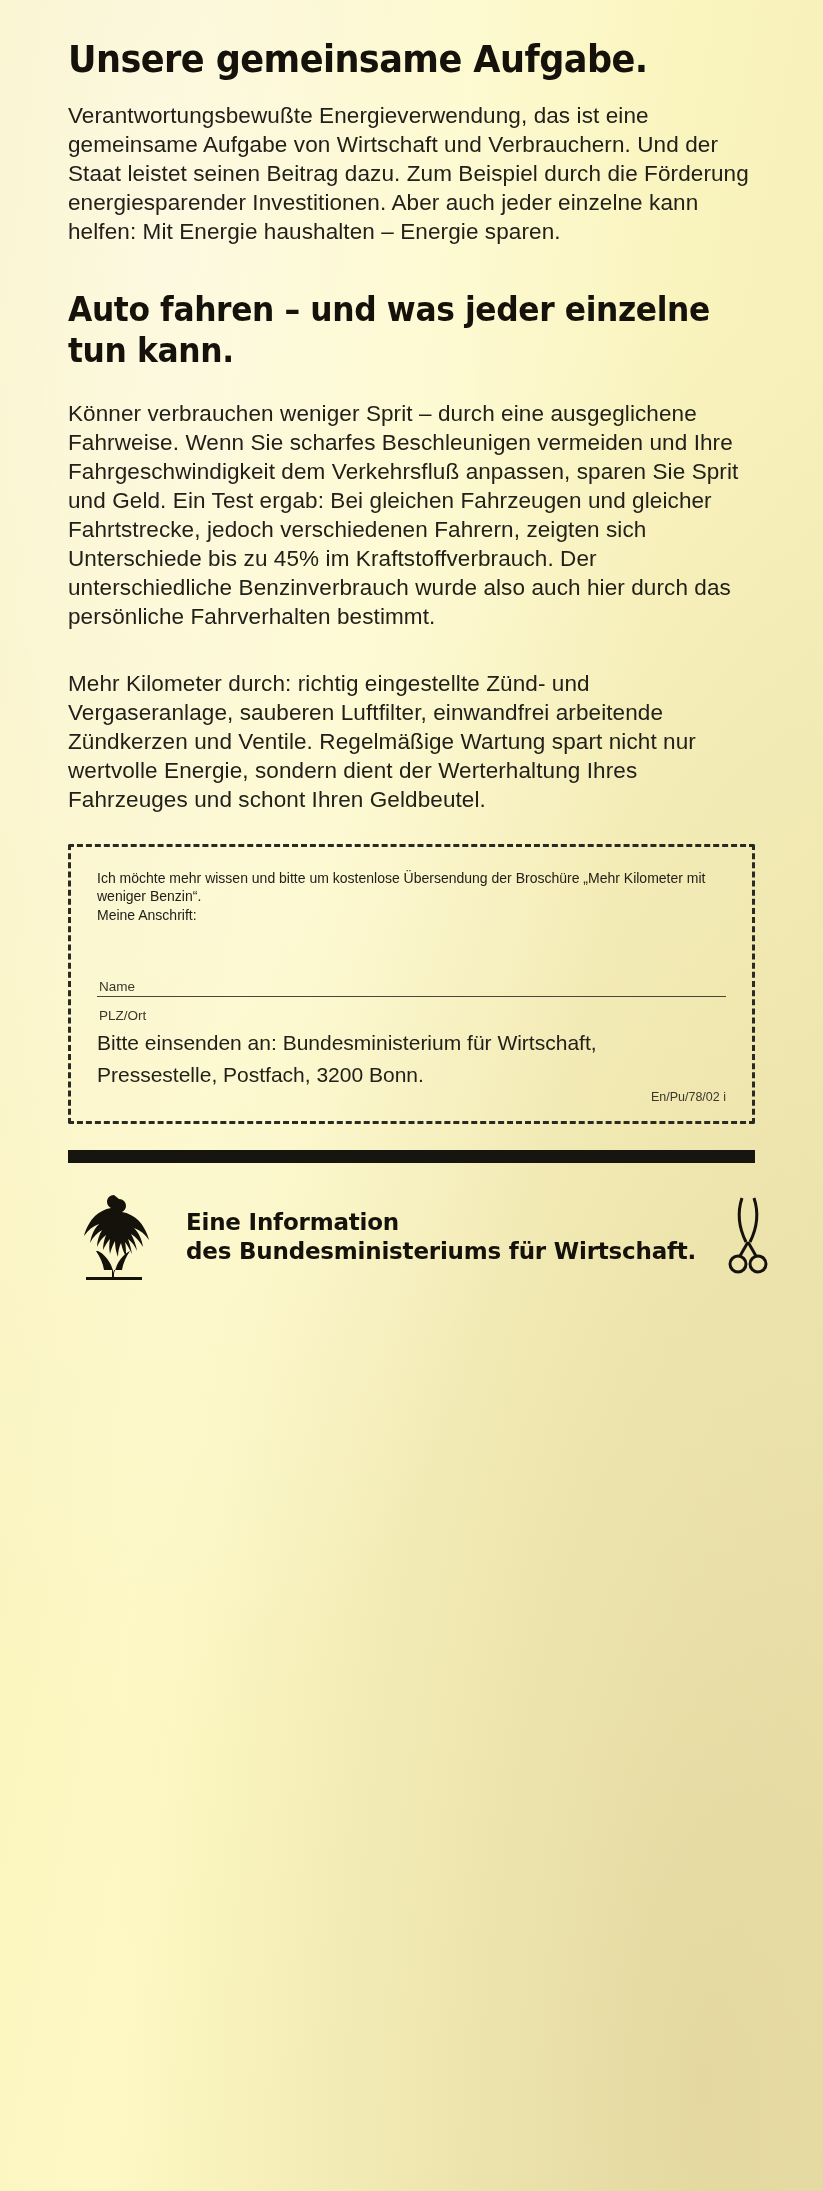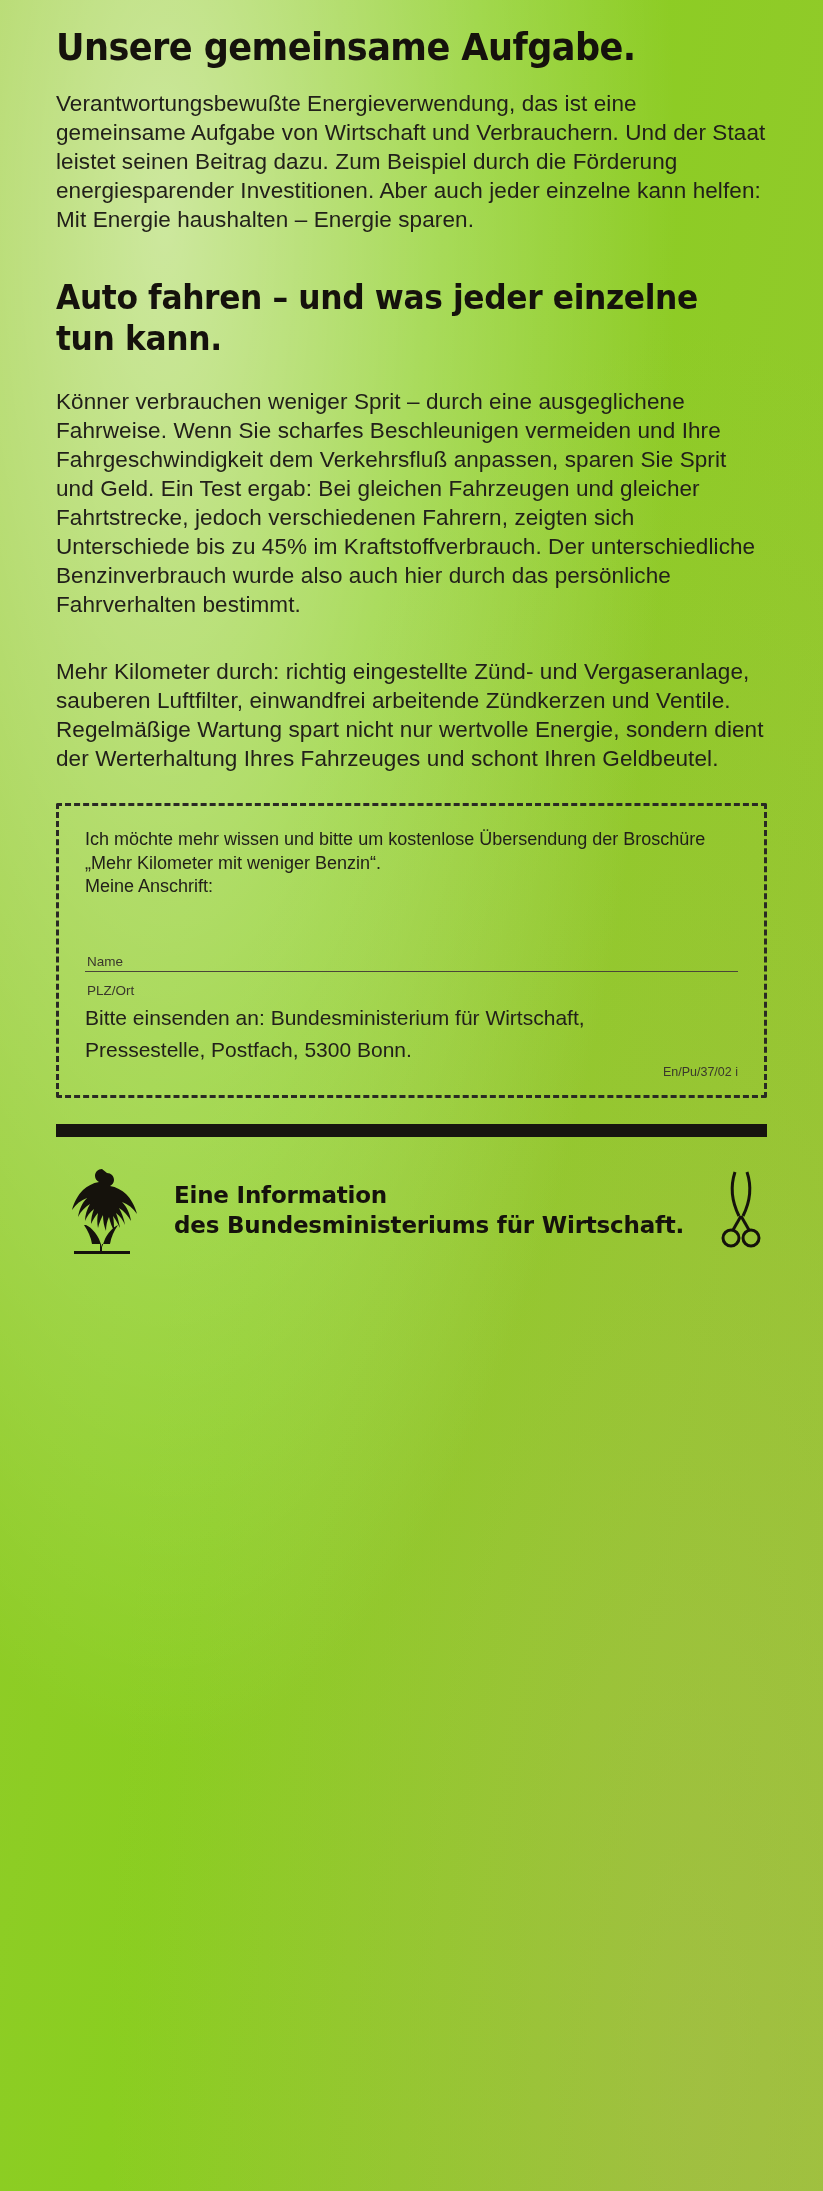--- a/index.html
+++ b/index.html
@@ -11,23 +11,23 @@
     width: 823px;
     height: 2191px;
     font-family: "Liberation Sans", sans-serif;
     color: #1a1a1a;
     overflow: hidden;
   }
   .page {
     position: relative;
     width: 823px;
     height: 2191px;
-    background: #84cc16;
+    background: #fef9c3;
     box-sizing: border-box;
-    padding: 4px;
+    padding: 16px;
   }
   
   .page::before {
     content: "";
     position: absolute;
     inset: 0;
     background:
       radial-gradient(ellipse at 20% 10%, rgba(255,255,255,0.55), rgba(255,255,255,0) 55%),
       radial-gradient(ellipse at 85% 95%, rgba(190,170,110,0.30), rgba(190,170,110,0) 60%),
       linear-gradient(100deg, rgba(215,195,140,0.20), rgba(247,242,218,0.05) 40%, rgba(205,185,130,0.25));
@@ -83,21 +83,21 @@
     position: relative;
     margin: 30px 0 0 0;
     border: 3px dashed #2a2a24;
     border-radius: 2px;
     padding: 22px 26px 16px 26px;
     min-height: 280px;
     box-sizing: border-box;
   }
   .coupon p.cpn {
     font-family: "Liberation Sans", sans-serif;
-    font-size: 18px;
+    font-size: 14px;
     line-height: 1.32;
     margin: 0;
     color: #22201a;
   }
   .fieldwrap { margin-top: 26px; text-align: center; }
   .field {
     border-bottom: 1px solid #4a4638;
     height: 32px;
     position: relative;
     margin-bottom: 2px;
@@ -174,22 +174,22 @@
       <div class="fieldwrap">
         <div class="field tall">
           <span class="lbl">Name</span>
         </div>
         <div class="field" style="border-bottom:none;height:26px;">
           <span class="lbl">PLZ/Ort</span>
         </div>
       </div>
 
       <div class="send">Bitte einsenden an: Bundesministerium für Wirtschaft,</div>
-      <div class="send">Pressestelle, Postfach, 5300 Bonn.</div>
-      <div class="code">En/Pu/37/02 i</div>
+      <div class="send">Pressestelle, Postfach, 3200 Bonn.</div>
+      <div class="code">En/Pu/78/02 i</div>
     </div>
 
     <div class="rule"></div>
 
     <div class="footer">
       <span class="eagle">
         <svg viewBox="0 0 92 96" width="92" height="96" aria-hidden="true">
           <g fill="#15120c">
             <path d="M46 6 c-4 0-7 3-7 7 0 3 2 5 4 6 -6 1-12 4-16 8 -5 5-9 12-11 20 4-6 9-10 15-12 -5 5-8 12-9 19 3-6 7-10 12-13 -3 5-5 11-5 17 2-5 5-9 9-12 -2 5-3 10-3 15 2-4 4-8 7-11 -1 5-1 10 0 15 1-5 3-9 5-13 0 6 1 11 3 16 0-5 1-10 3-14 1 5 3 10 5 14 0-5 0-10-1-15 3 4 5 8 7 12 -1-5-2-10-4-15 4 3 7 7 9 12 -1-6-3-12-6-17 5 3 9 8 12 13 -1-7-4-14-9-19 6 2 11 6 15 12 -2-8-6-15-11-20 -4-4-10-7-16-8 2-1 4-3 4-6 0-4-3-7-7-7z"></path>
             <path d="M30 62 c6 3 10 8 13 14 l3 8 3-8 c3-6 7-11 13-14 -4 6-7 12-8 19 l-8 0 0 7 -2 0 0-7 -8 0 c-1-7-4-13-8-19z"></path>

